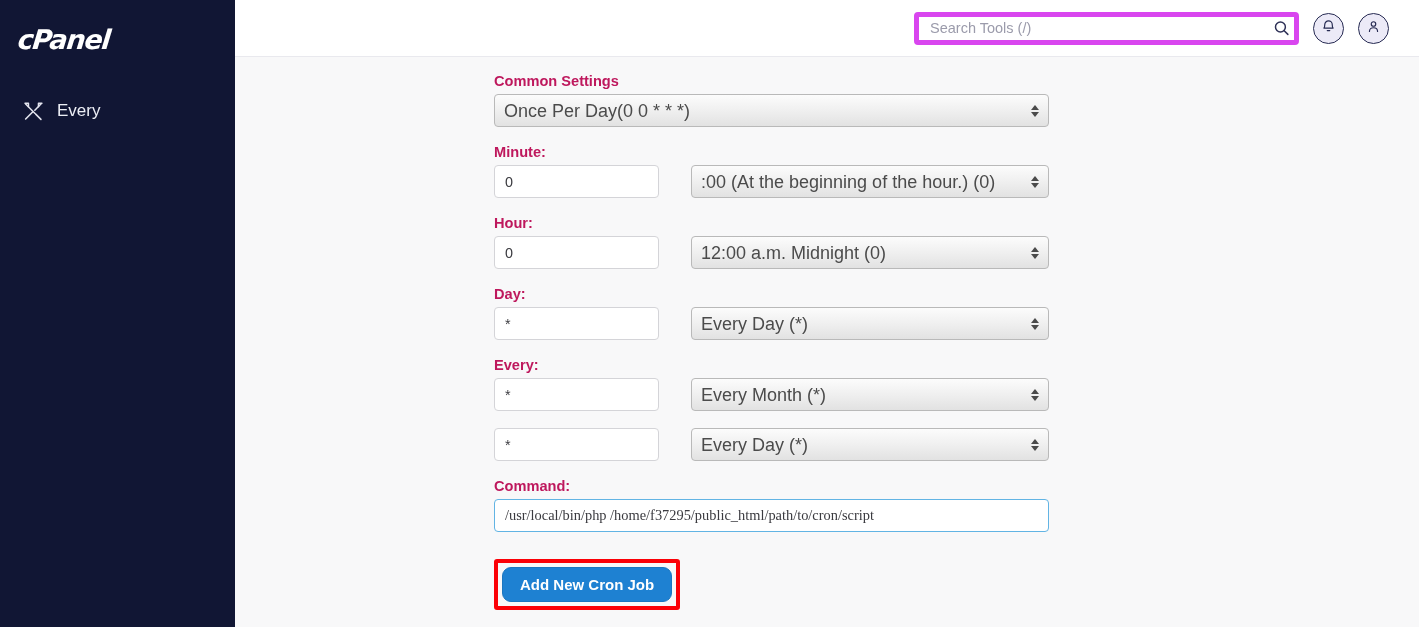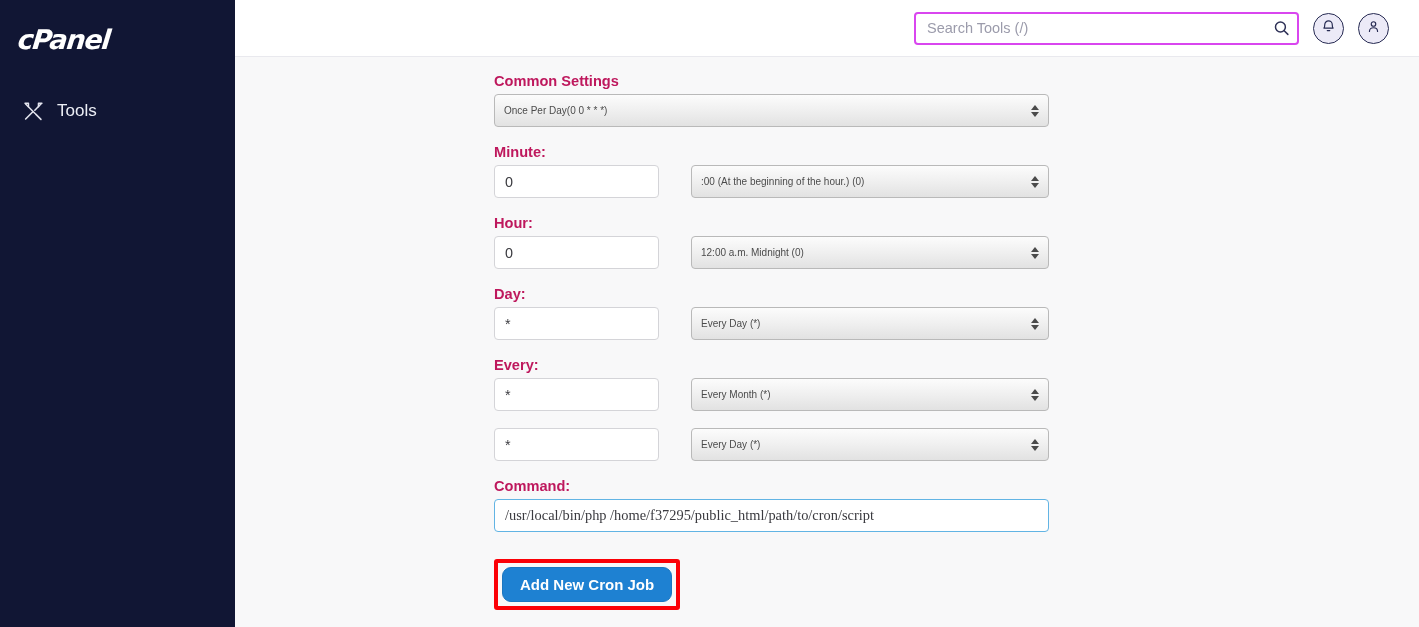--- a/index.html
+++ b/index.html
@@ -73,21 +73,21 @@
     justify-content: flex-end;
     padding-right: 30px;
     gap: 14px;
   }
   .search-wrap {
     position: relative;
     width: 385px; height: 33px;
   }
   .search-input {
     width: 100%; height: 33px;
-    border: 2px solid #d946ef;
+    border: 5px solid #d946ef;
     border-radius: 4px;
     background: #ffffff;
     padding: 0 34px 0 11px;
     font-size: 14.5px;
     font-family: "Liberation Sans", sans-serif;
     color: #0369a1;
     outline: none;
   }
   .search-input::placeholder { color: #9b9bab; }
   .search-icon {
@@ -135,21 +135,21 @@
   
   select.cp-select {
     -webkit-appearance: none;
     appearance: none;
     height: 33px;
     border: 1px solid #b9b9b9;
     border-radius: 4px;
     background-image: linear-gradient(to bottom, #fcfcfc 0%, #f0f0f0 48%, #e2e2e2 100%);
     background-color: #f0f0f0;
     color: #4b4b4b;
-    font-size: 10px;
+    font-size: 18px;
     font-family: "Liberation Sans", sans-serif;
     padding: 0 30px 0 9px;
     outline: none;
     cursor: pointer;
   }
   .select-wrap { position: relative; display: inline-block; }
   .select-wrap .spin {
     position: absolute;
     right: 10px; top: 50%;
     transform: translateY(-50%);
@@ -222,21 +222,21 @@
     <div class="nav-item">
       <span class="nav-icon">
         <svg width="21" height="21" viewBox="0 0 24 24" fill="none" stroke="currentColor" stroke-width="1.8" stroke-linecap="round" stroke-linejoin="round">
           <path d="M3 3.5 L13.5 14 M14.5 15 L20.5 21"></path>
           <path d="M3 20.5 L11 12.5"></path>
           <path d="M20.5 3.5 L13.5 10.5"></path>
           <path d="M2.3 2.6 L6.2 2.6 L6.2 6.5"></path>
           <path d="M21.6 2.6 L17.7 2.6 L17.7 6.5"></path>
         </svg>
       </span>
-      <span class="nav-label">Tools</span>
+      <span class="nav-label">Every</span>
     </div>
   </aside>
 
   <div class="main">
 
     <header class="topbar">
       <div class="search-wrap">
         <input class="search-input" type="text" placeholder="Search Tools (/)" style="">
         <span class="search-icon">
           <svg width="17" height="17" viewBox="0 0 24 24" fill="none" stroke="currentColor" stroke-width="2.1" stroke-linecap="round">

